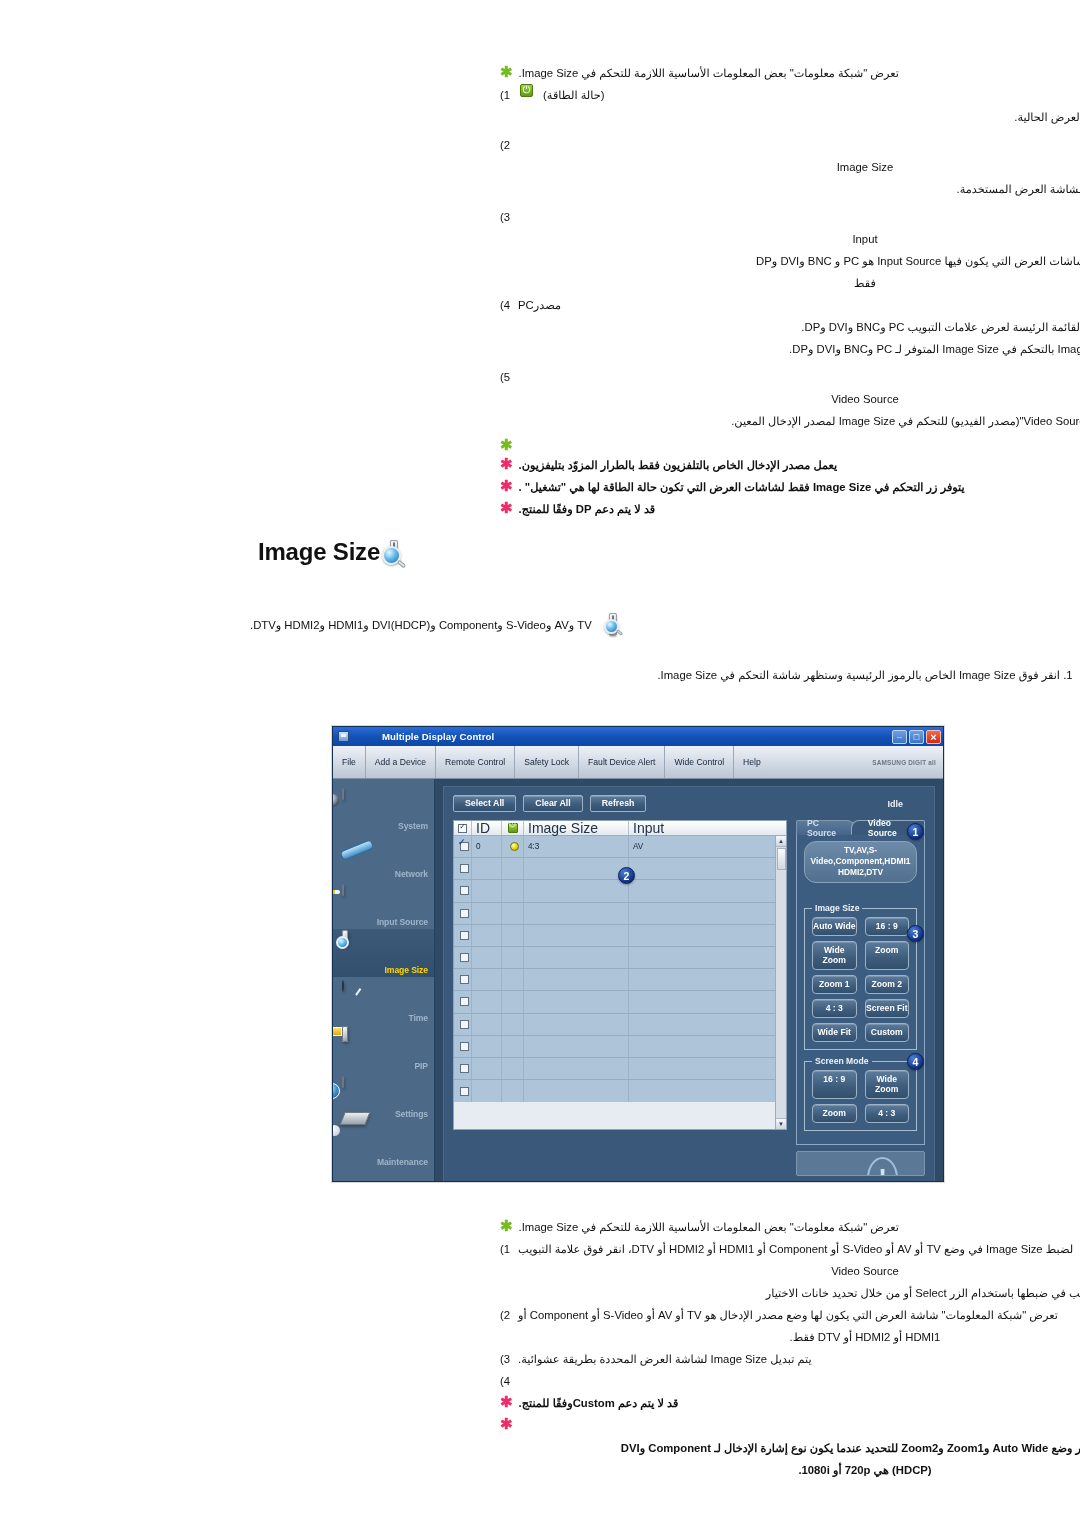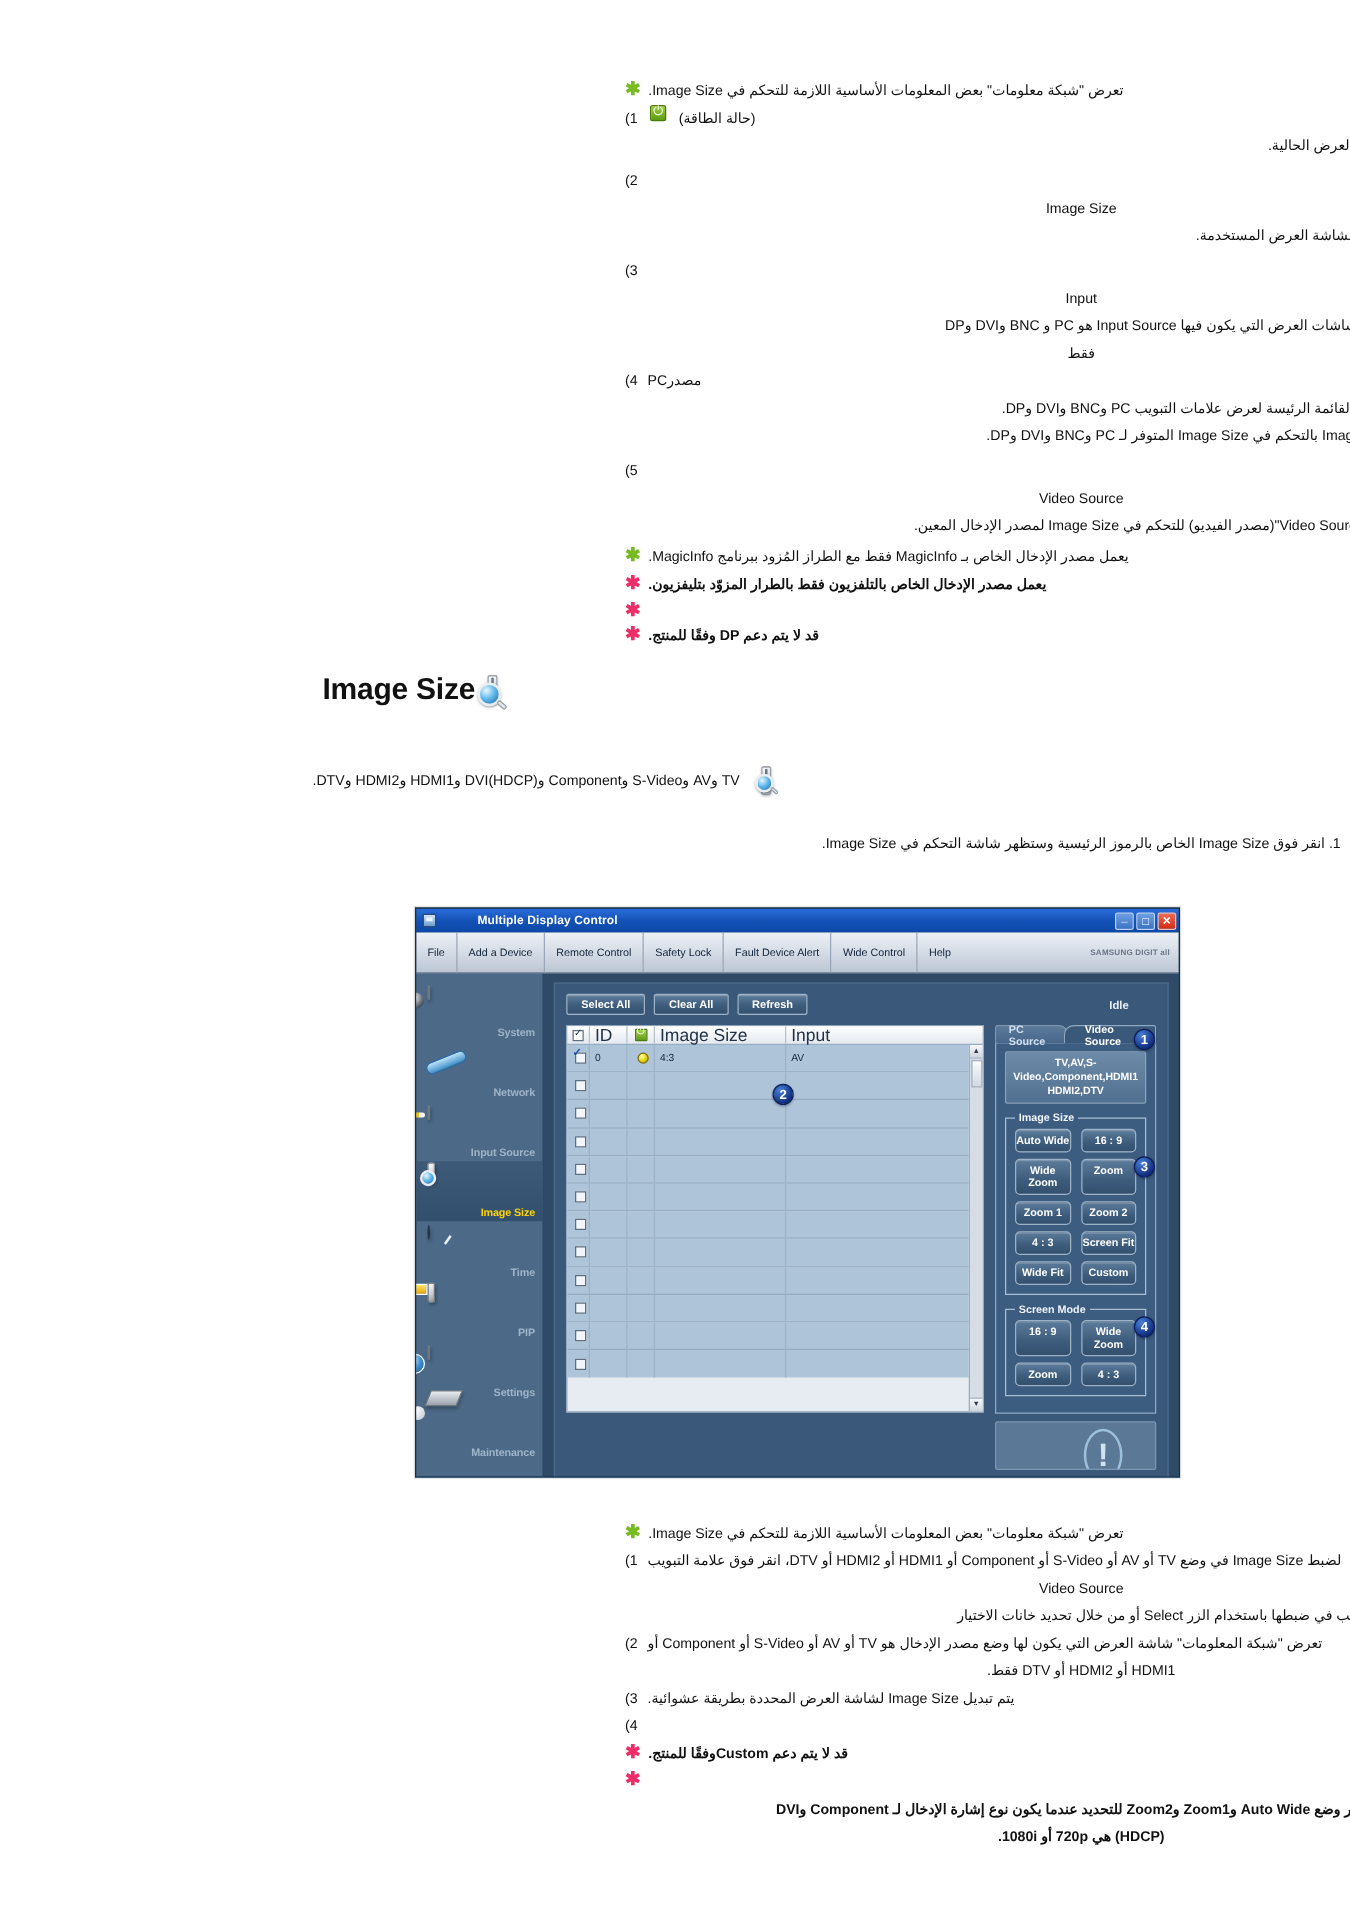--- a/index.html
+++ b/index.html
@@ -343,23 +343,23 @@
     background:#3a587a; color:#ffffff;
     border:1px solid #8fa8c0; border-bottom:1px solid #3a587a;
     border-radius:8px 2px 0 0; margin-left:-4px; padding-left:16px;
   }
   .ctrl-box {
     border:1px solid #8ea9c6; background:#3c5c80;
     padding:6px 7px 7px 7px; margin-top:-1px;
   }
   .srcbar {
     background:linear-gradient(#6d8ba9,#51708f);
-    border:1px solid #8aa3bb; border-radius:2px;
+    border:1px solid #8aa3bb; border-radius:12px;
     text-align:center; font-weight:700; color:#fff; font-size:8.4px;
-    padding:3px 2px 4px 2px; line-height:11px; margin-bottom:6px;
+    padding:3px 2px 4px 2px; line-height:11px; margin-bottom:20px;
   }
   fieldset.grp {
     border:1px solid #a8bdd2; margin:0 0 6px 0; padding:4px 7px 7px 7px;
     background:transparent;
   }
   fieldset.grp legend {
     font-size:8.6px; font-weight:700; color:#eef4fa; padding:0 3px;
   }
   .bgrid { display:grid; grid-template-columns:1fr 1fr; gap:5px 8px; }
   .obtn {
@@ -432,28 +432,28 @@
   <div class="line indent-1">- انقر فوق Image Size في القائمة الرئيسة لعرض علامات التبويب PC وBNC وDVI وDP.</div>
   <div class="line indent-1">- يقوم زر التحكم في Image Size بالتحكم في Image Size المتوفر لـ PC وBNC وDVI وDP.</div>
 
   <div class="num-line line" style="margin-top:6px">
     <span class="num">5)</span>
   </div>
   <div class="line" style="text-align:center">Video Source</div>
   <div class="line indent-1">- انقر فوق علامة التبويب "Video Source"(مصدر الفيديو) للتحكم في Image Size لمصدر الإدخال المعين.</div>
 
   <div class="bullet-line line" style="margin-top:3px">
-    <span class="bullet-txt">يعمل مصدر الإدخال الخاص بـ MagicInfo فقط مع الطراز المُزود ببرنامج MagicInfo.</span>
     <span class="star green">✱</span>
   </div>
   <div class="bullet-line line">
     <span class="bullet-txt bold">يعمل مصدر الإدخال الخاص بالتلفزيون فقط بالطرار المزوّد بتليفزيون.</span>
     <span class="star pink">✱</span>
   </div>
   <div class="bullet-line line">
+    <span class="bullet-txt bold">يتوفر زر التحكم في Image Size فقط لشاشات العرض التي تكون حالة الطاقة لها هي "تشغيل" .</span>
     <span class="star pink">✱</span>
   </div>
   <div class="bullet-line line">
     <span class="bullet-txt bold">قد لا يتم دعم DP وفقًا للمنتج.</span>
     <span class="star pink">✱</span>
   </div>
 </div>
 
 <div class="sect-head">
   <span class="t">Image Size</span>

